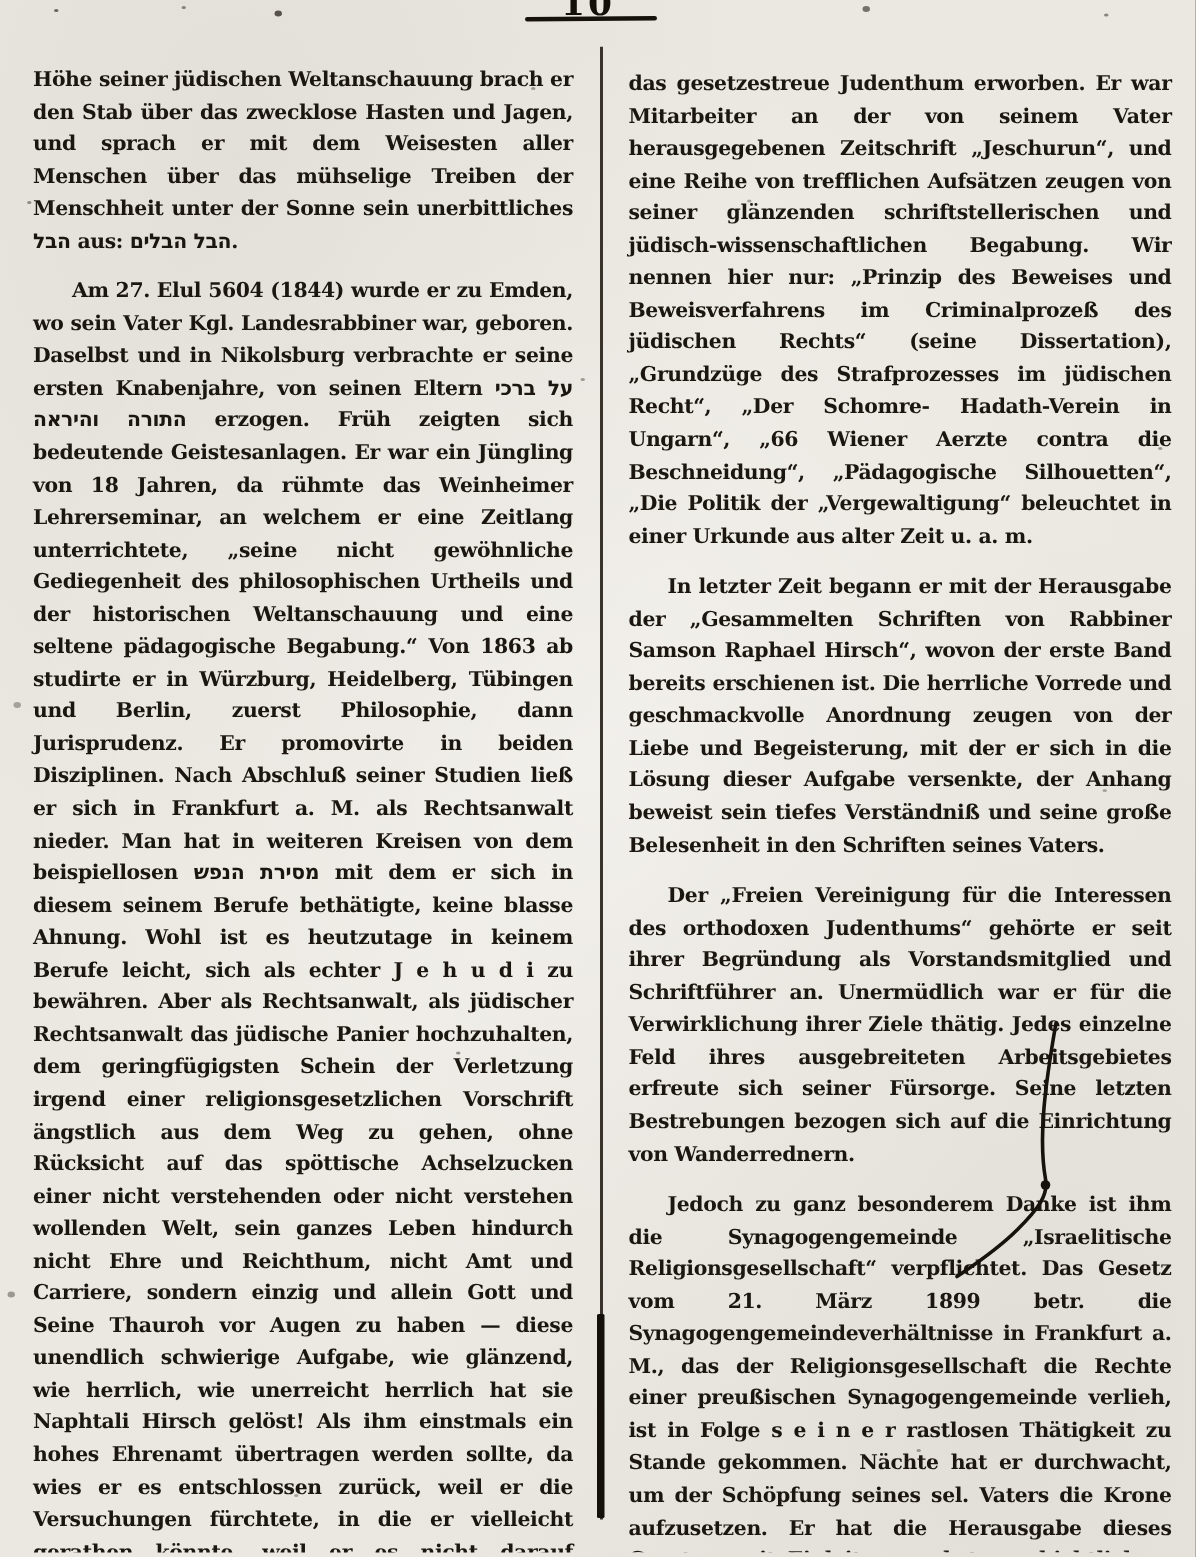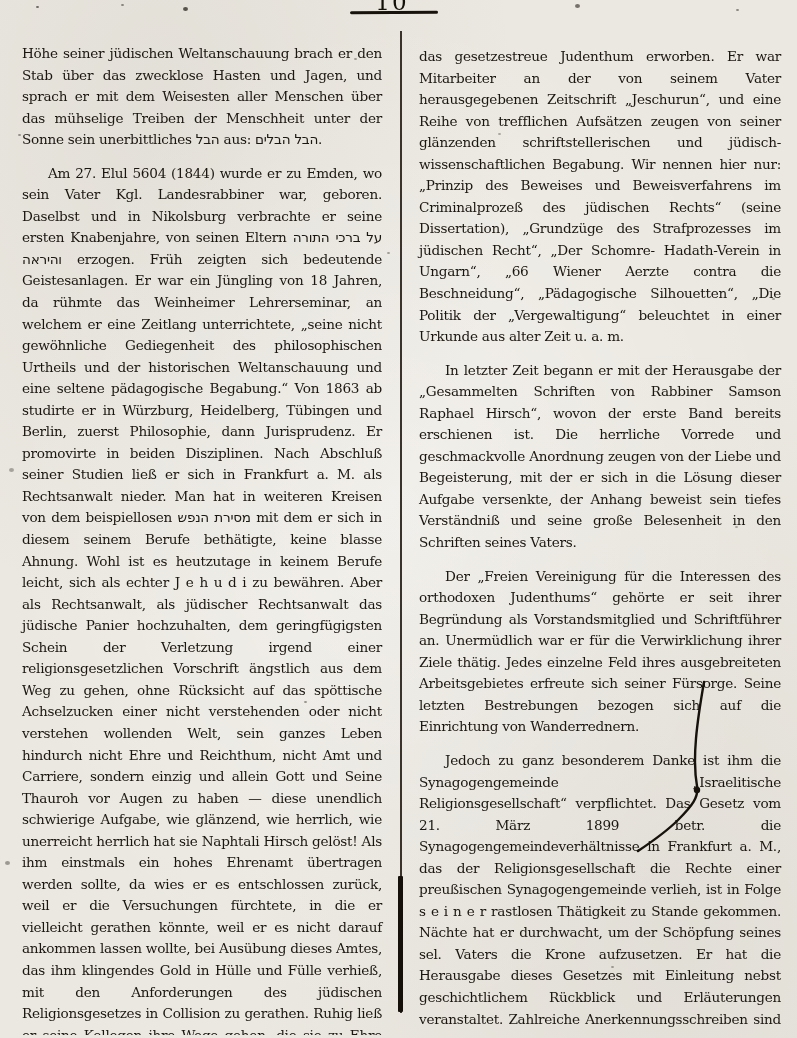--- a/index.html
+++ b/index.html
@@ -7,21 +7,21 @@
     position:relative;
     width:797px; height:1038px;
     margin:0 auto;
     background:#ebe8e1;
     background-image:
       radial-gradient(ellipse at 20% 10%, rgba(120,112,100,0.07), transparent 40%),
       radial-gradient(ellipse at 85% 90%, rgba(120,112,100,0.08), transparent 45%),
       radial-gradient(ellipse at 50% 50%, rgba(255,255,255,0.35), transparent 70%);
     overflow:hidden;
     font-family:"DejaVu Serif","DejaVu Sans",serif;
-    font-weight:normal;
+    font-weight:bold;
     color:#1b1610;
   }
   .page-number {
     position:absolute; top:-11px; left:352px; width:80px;
     text-align:center; font-size:23px; letter-spacing:2px; color:#121009;
   }
   .page-number-rule {
     position:absolute; top:11px; left:350px; width:88px; height:3px;
     background:#17130c; border-radius:2px;
     transform:rotate(-0.4deg);

